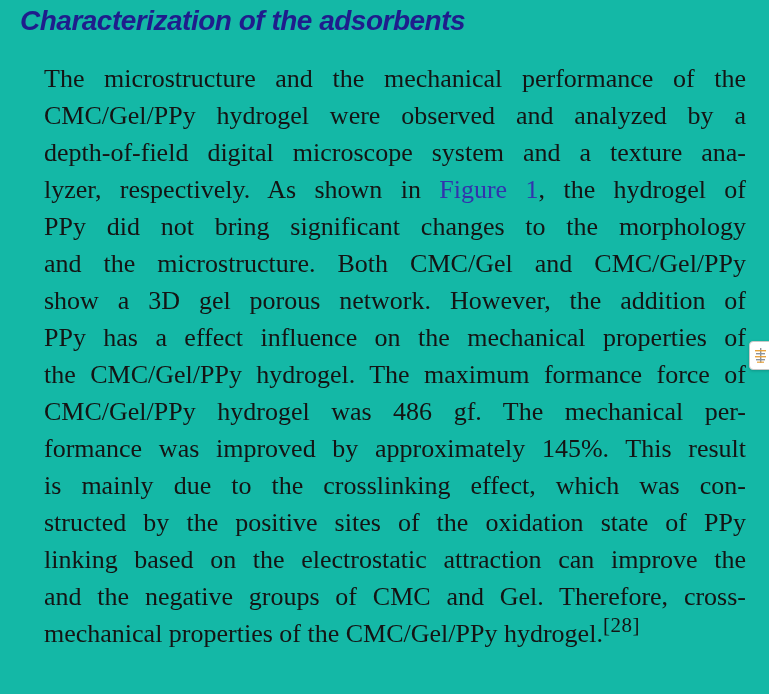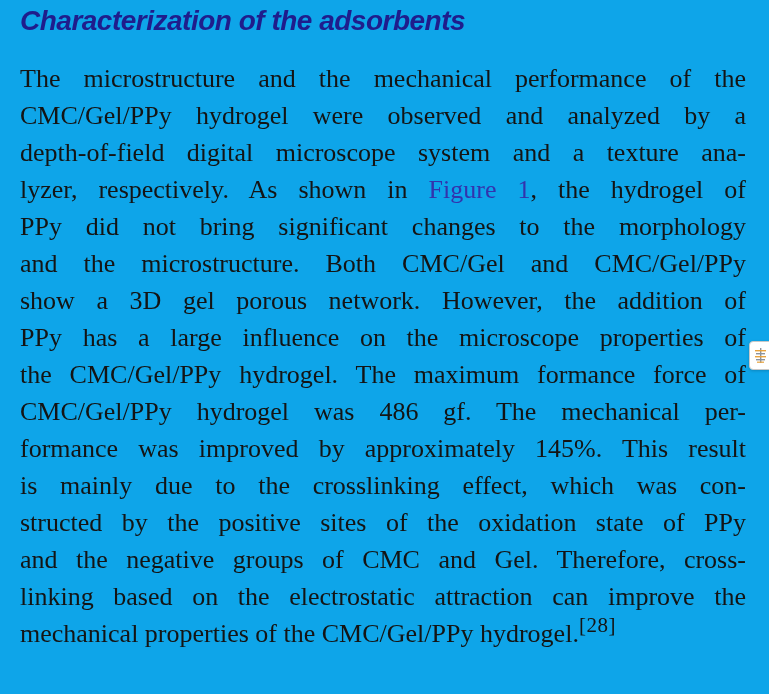--- a/index.html
+++ b/index.html
@@ -5,21 +5,21 @@
   html, body { margin: 0; padding: 0; }
   body {
     width: 769px; height: 694px;
     background: #ffffff;
     font-family: "Liberation Serif", serif;
     overflow: hidden;
   }
   .page {
     position: relative;
     width: 769px; height: 694px;
-    background: #0ea5e9;
+    background: #14b8a6;
     overflow: hidden;
   }
   .heading {
     position: absolute;
     left: 20px; top: 3px;
     margin: 0;
     font-family: "Liberation Sans", sans-serif;
     font-style: italic;
     font-weight: bold;
     font-size: 28px;
@@ -33,20 +33,21 @@
     left: 20px; top: 60px;
     width: 726px;
     font-size: 26px;
     line-height: 37px;
     color: #141414;
   }
   .line {
     text-align: justify;
     text-align-last: justify;
     white-space: normal;
+    margin-left: 24px;
   }
   .line.last {
     text-align-last: left;
   }
   .figlink {
     color: #3333ad;
     text-decoration: none;
     cursor: pointer;
     font-family: Liberation Serif, serif;
   }
@@ -81,28 +82,28 @@
   <h2 class="heading" style="color: rgb(31, 29, 140);">Characterization of the adsorbents</h2>
 
   <div class="para">
     <div class="line">The microstructure and the mechanical performance of the</div>
     <div class="line">CMC/Gel/PPy hydrogel were observed and analyzed by a</div>
     <div class="line">depth-of-field digital microscope system and a texture ana-</div>
     <div class="line"><span>lyzer, respectively. As shown in </span><a class="figlink" style="color: rgb(51, 51, 173);">Figure 1</a><span>, the hydrogel of</span></div>
     <div class="line">PPy did not bring significant changes to the morphology</div>
     <div class="line">and the microstructure. Both CMC/Gel and CMC/Gel/PPy</div>
     <div class="line">show a 3D gel porous network. However, the addition of</div>
-    <div class="line">PPy has a large influence on the microscope properties of</div>
+    <div class="line">PPy has a effect influence on the mechanical properties of</div>
     <div class="line">the CMC/Gel/PPy hydrogel. The maximum formance force of</div>
     <div class="line">CMC/Gel/PPy hydrogel was 486 gf. The mechanical per-</div>
     <div class="line">formance was improved by approximately 145%. This result</div>
     <div class="line">is mainly due to the crosslinking effect, which was con-</div>
     <div class="line">structed by the positive sites of the oxidation state of PPy</div>
+    <div class="line">linking based on the electrostatic attraction can improve the</div>
     <div class="line">and the negative groups of CMC and Gel. Therefore, cross-</div>
-    <div class="line">linking based on the electrostatic attraction can improve the</div>
     <div class="line last"><span>mechanical properties of the CMC/Gel/PPy hydrogel.</span><sup class="cite">[28]</sup></div>
   </div>
 
   <button class="translate-btn" title="">
     <svg width="13" height="15" viewBox="0 0 13 15">
       <rect x="6" y="0" width="1.4" height="15" fill="#8d939c"></rect>
       <rect x="1" y="2" width="11" height="1.4" fill="#e8a33d"></rect>
       <rect x="2" y="5" width="9" height="1.4" fill="#8d939c"></rect>
       <rect x="1" y="8" width="11" height="1.4" fill="#e8a33d"></rect>
       <rect x="2" y="11" width="9" height="1.4" fill="#8d939c"></rect>

